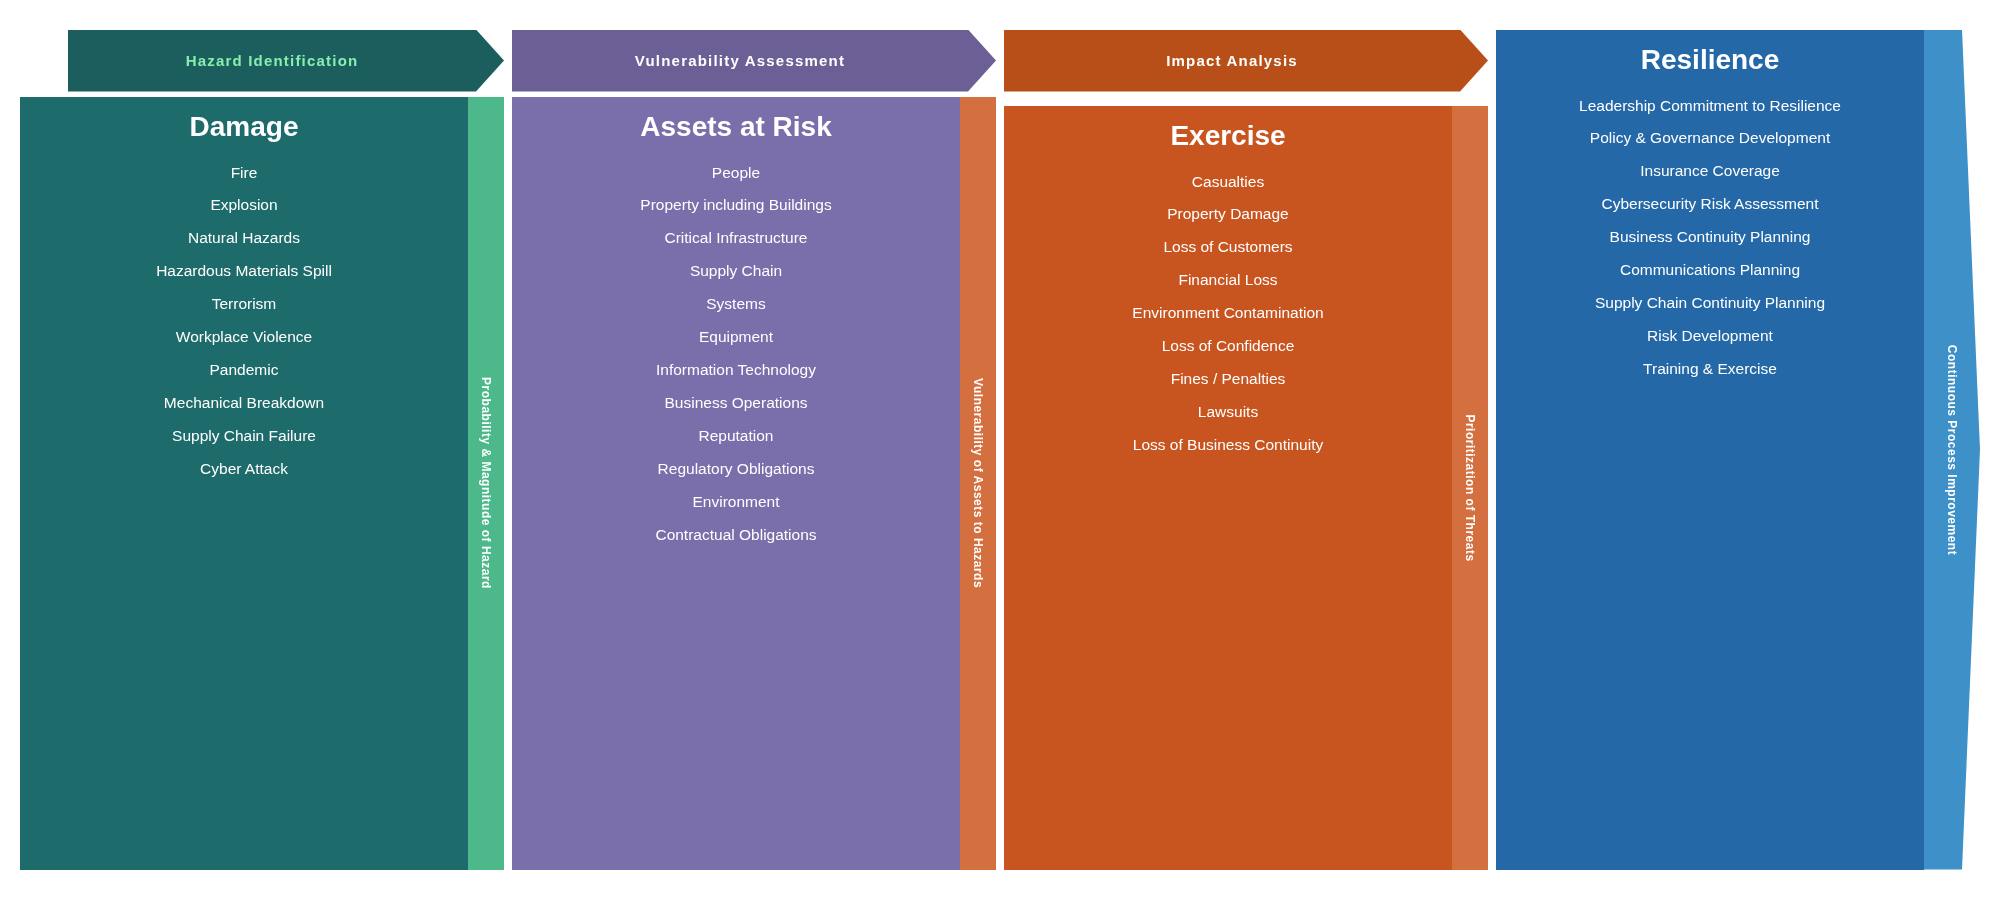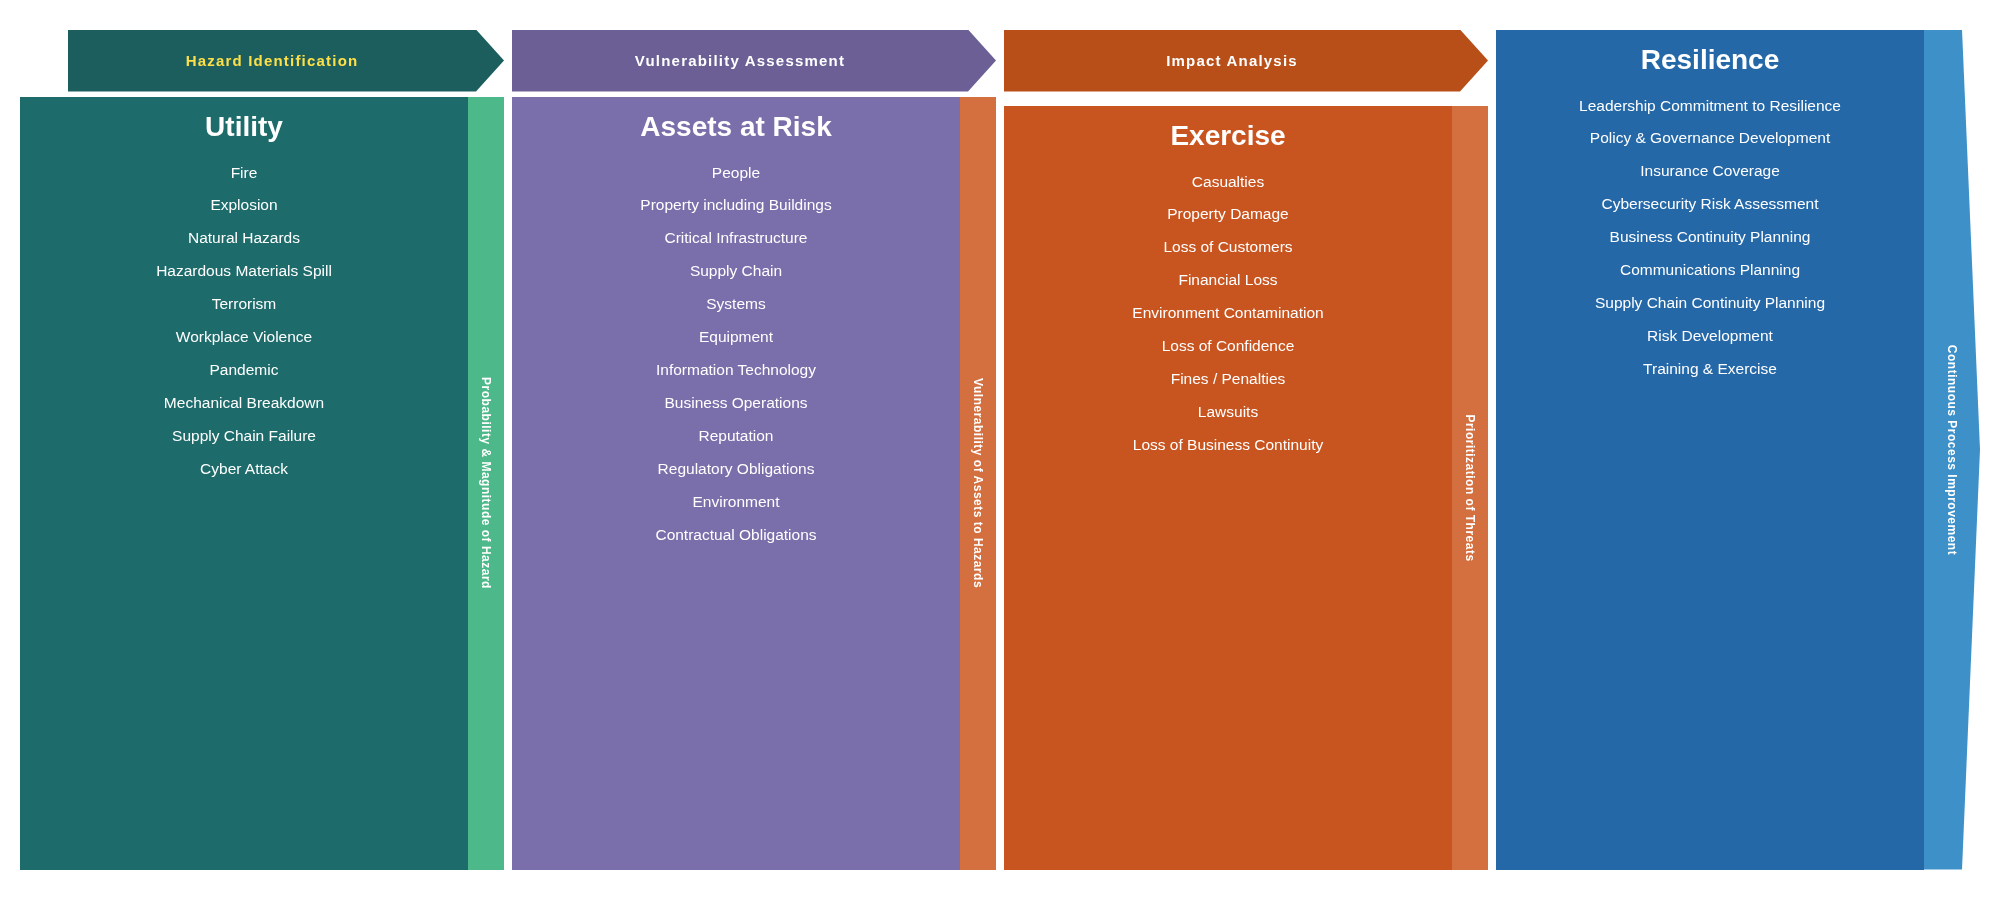--- a/index.html
+++ b/index.html
@@ -22,26 +22,26 @@
       height: 840px;
       gap: 8px;
       align-items: stretch;
     }
   </style>
 </head>
 <body>
 
 <div class="layout">
 <div style="display: flex; flex-direction: column; flex: 1 1 0%; gap: 0px; min-width: 0px;">
-      <div style="height: 62px; display: flex; align-items: center; justify-content: center; font-size: 15px; font-weight: 800; letter-spacing: 1.2px; color: #fde047; text-align: center; background: rgb(28, 94, 94); clip-path: polygon(0px 0px, calc(100% - 28px) 0px, 100% 50%, calc(100% - 28px) 100%, 0px 100%); padding-right: 28px; margin-bottom: 5px; margin-left: 48px;">
+      <div style="height: 62px; display: flex; align-items: center; justify-content: center; font-size: 15px; font-weight: 800; letter-spacing: 1.2px; color: #86efac; text-align: center; background: rgb(28, 94, 94); clip-path: polygon(0px 0px, calc(100% - 28px) 0px, 100% 50%, calc(100% - 28px) 100%, 0px 100%); padding-right: 28px; margin-bottom: 5px; margin-left: 48px;">
         <span>Hazard Identification</span>
       </div>
       <div style="display: flex; flex-direction: row; flex: 1 1 0%; gap: 0px;">
         <div style="flex: 1 1 0%; background: rgb(30, 107, 107); display: flex; flex-direction: column; align-items: center; padding: 14px 8px; min-width: 0px;">
-          <div style="font-size: 28px; font-weight: 900; color: rgb(255, 255, 255); text-align: center; margin-bottom: 14px; font-family: &quot;Segoe UI&quot;, Arial, sans-serif;">Utility</div>
+          <div style="font-size: 28px; font-weight: 900; color: rgb(255, 255, 255); text-align: center; margin-bottom: 14px; font-family: &quot;Segoe UI&quot;, Arial, sans-serif;">Damage</div>
           <div style="font-size: 15.5px; color: rgb(255, 255, 255); text-align: center; padding: 6px 4px; line-height: 1.35; font-weight: 400; font-family: &quot;Segoe UI&quot;, Arial, sans-serif; width: 100%;">Fire</div>
           <div style="font-size: 15.5px; color: rgb(255, 255, 255); text-align: center; padding: 6px 4px; line-height: 1.35; font-weight: 400; font-family: &quot;Segoe UI&quot;, Arial, sans-serif; width: 100%;">Explosion</div>
           <div style="font-size: 15.5px; color: rgb(255, 255, 255); text-align: center; padding: 6px 4px; line-height: 1.35; font-weight: 400; font-family: &quot;Segoe UI&quot;, Arial, sans-serif; width: 100%;">Natural Hazards</div>
           <div style="font-size: 15.5px; color: rgb(255, 255, 255); text-align: center; padding: 6px 4px; line-height: 1.35; font-weight: 400; font-family: &quot;Segoe UI&quot;, Arial, sans-serif; width: 100%;">Hazardous Materials Spill</div>
           <div style="font-size: 15.5px; color: rgb(255, 255, 255); text-align: center; padding: 6px 4px; line-height: 1.35; font-weight: 400; font-family: &quot;Segoe UI&quot;, Arial, sans-serif; width: 100%;">Terrorism</div>
           <div style="font-size: 15.5px; color: rgb(255, 255, 255); text-align: center; padding: 6px 4px; line-height: 1.35; font-weight: 400; font-family: &quot;Segoe UI&quot;, Arial, sans-serif; width: 100%;">Workplace Violence</div>
           <div style="font-size: 15.5px; color: rgb(255, 255, 255); text-align: center; padding: 6px 4px; line-height: 1.35; font-weight: 400; font-family: &quot;Segoe UI&quot;, Arial, sans-serif; width: 100%;">Pandemic</div>
           <div style="font-size: 15.5px; color: rgb(255, 255, 255); text-align: center; padding: 6px 4px; line-height: 1.35; font-weight: 400; font-family: &quot;Segoe UI&quot;, Arial, sans-serif; width: 100%;">Mechanical Breakdown</div>
           <div style="font-size: 15.5px; color: rgb(255, 255, 255); text-align: center; padding: 6px 4px; line-height: 1.35; font-weight: 400; font-family: &quot;Segoe UI&quot;, Arial, sans-serif; width: 100%;">Supply Chain Failure</div>
           <div style="font-size: 15.5px; color: rgb(255, 255, 255); text-align: center; padding: 6px 4px; line-height: 1.35; font-weight: 400; font-family: &quot;Segoe UI&quot;, Arial, sans-serif; width: 100%;">Cyber Attack</div>

